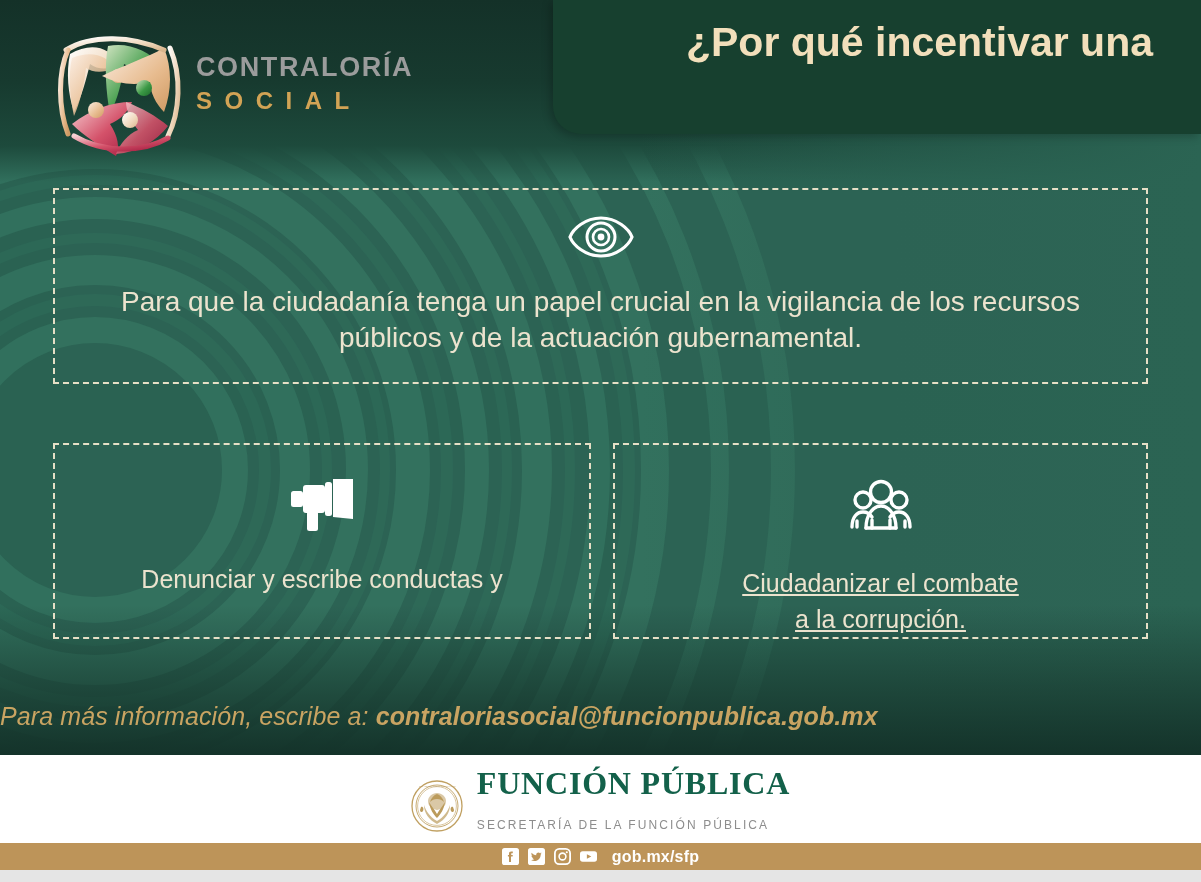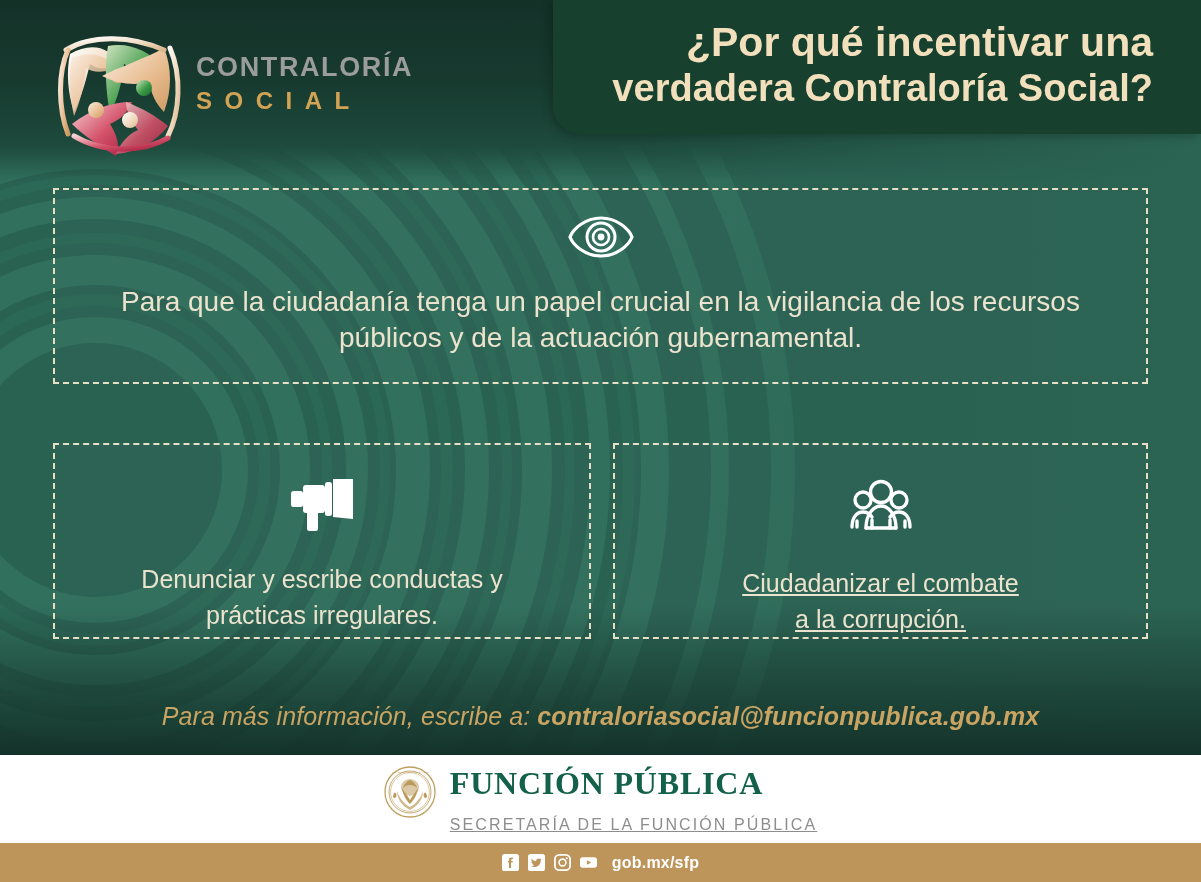--- a/index.html
+++ b/index.html
@@ -98,47 +98,47 @@
   #panel-top .panel-icon { top: 24px; }
   #panel-top .panel-text { top: 94px; font-size: 28px; }
   #panel-left .panel-icon { top: 32px; }
   #panel-left .panel-text { top: 116px; font-size: 25px; }
   #panel-right .panel-icon { top: 32px; }
   #panel-right .panel-text { top: 120px; font-size: 25px; text-decoration: underline; }
 
   
   #email-line {
     position: absolute; left: 0; top: 702px; width: 1201px;
-    text-align: center;
+    text-align: left;
     color: #c9a462;
     font-size: 25px; font-style: italic; font-weight: bold;
     letter-spacing: 0.1px;
   }
   #email-line .lead { font-weight: normal; }
 
   
   #footer {
     position: absolute; left: 0; top: 755px; width: 1201px; height: 88px;
     background: #ffffff;
     display: flex; align-items: center; justify-content: center;
   }
-  #footer-lockup { display: flex; align-items: flex-start; gap: 14px; }
+  #footer-lockup { display: flex; align-items: flex-end; gap: 14px; }
   #seal { width: 52px; height: 52px; }
   #footer-words .fp {
     color: #13614a; font-family: "Liberation Serif", serif;
     font-size: 32px; font-weight: bold; letter-spacing: 0.8px; line-height: 34px;
   }
   #footer-words .sfp {
-    color: #8d8d8d; font-size: 16px; letter-spacing: 2.1px;
-    line-height: 14px; margin-top: 18px; text-decoration: underline;
+    color: #8d8d8d; font-size: 12px; letter-spacing: 2.1px;
+    line-height: 14px; margin-top: 18px;
   }
 
   
   #goldbar {
-    position: absolute; left: 0; top: 843px; width: 1201px; height: 39px;
+    position: absolute; left: 0; top: 843px; width: 1201px; height: 27px;
     background: #bd9459;
     display: flex; align-items: center; justify-content: center; gap: 9px;
   }
   #goldbar .sico {
     width: 17px; height: 17px;
     display: flex; align-items: center; justify-content: center;
   }
   #goldbar .url {
     color: #ffffff; font-weight: bold; font-size: 16px;
     margin-left: 6px; letter-spacing: 0.2px;
@@ -234,21 +234,20 @@
       </svg>
 
       <div id="logo-words">
         <div class="l1">CONTRALORÍA</div>
         <div class="l2">SOCIAL</div>
       </div>
 
       <div id="title-card">
         <div class="t">
           <span class="big">¿Por qué incentivar una</span><br>
-          <span>verdadera Contraloría Social?</span>
         </div>
       </div>
     </div>
 
     <div class="dashbox" id="panel-top">
       <div class="panel-icon">
         <svg width="68" height="46" viewBox="0 0 68 46">
           <path d="M34 4 C50 4 62 15 65 23 C62 31 50 42 34 42 C18 42 6 31 3 23 C6 15 18 4 34 4 Z" fill="none" stroke="#ffffff" stroke-width="3.2"></path>
           <circle cx="34" cy="23" r="14" fill="none" stroke="#ffffff" stroke-width="3"></circle>
           <circle cx="34" cy="23" r="8" fill="none" stroke="#ffffff" stroke-width="2.6"></circle>
@@ -263,21 +262,20 @@
         <svg width="70" height="56" viewBox="0 0 70 56">
           <rect x="4" y="14" width="12" height="16" rx="2.5" fill="#ffffff"></rect>
           <rect x="16" y="8" width="22" height="28" rx="3" fill="#ffffff"></rect>
           <rect x="20" y="34" width="11" height="20" rx="2.5" fill="#ffffff"></rect>
           <rect x="38" y="5" width="7" height="34" rx="2.5" fill="#ffffff"></rect>
           <path d="M46 2 L66 2 L66 42 L46 40 Z" fill="#ffffff"></path>
         </svg>
       </div>
       <div class="panel-text">
         <span>Denunciar y escribe conductas y</span><br>
-        <span>prácticas irregulares.</span>
       </div>
     </div>
 
     <div class="dashbox" id="panel-right">
       <div class="panel-icon">
         <svg width="66" height="56" viewBox="0 0 66 56">
           <g fill="none" stroke="#ffffff" stroke-width="3.4" stroke-linecap="round" stroke-linejoin="round">
             <circle cx="15" cy="23" r="8"></circle>
             <path d="M4 50 C4 40 9 35 15 35 C19 35 22 37 24 40"></path>
             <circle cx="51" cy="23" r="8"></circle>

